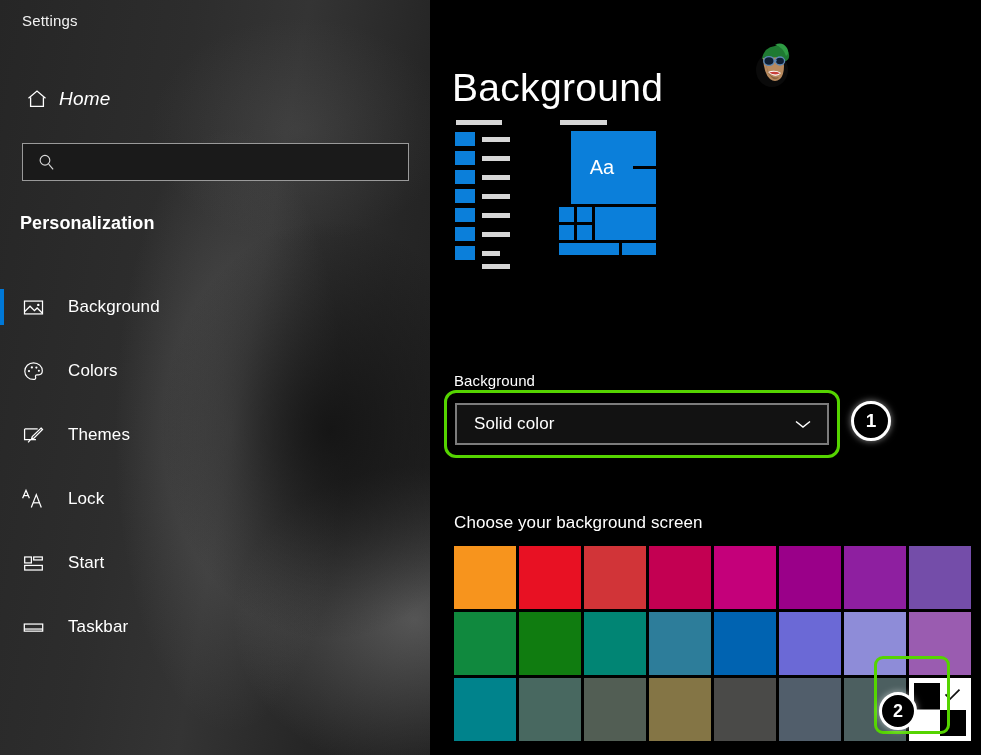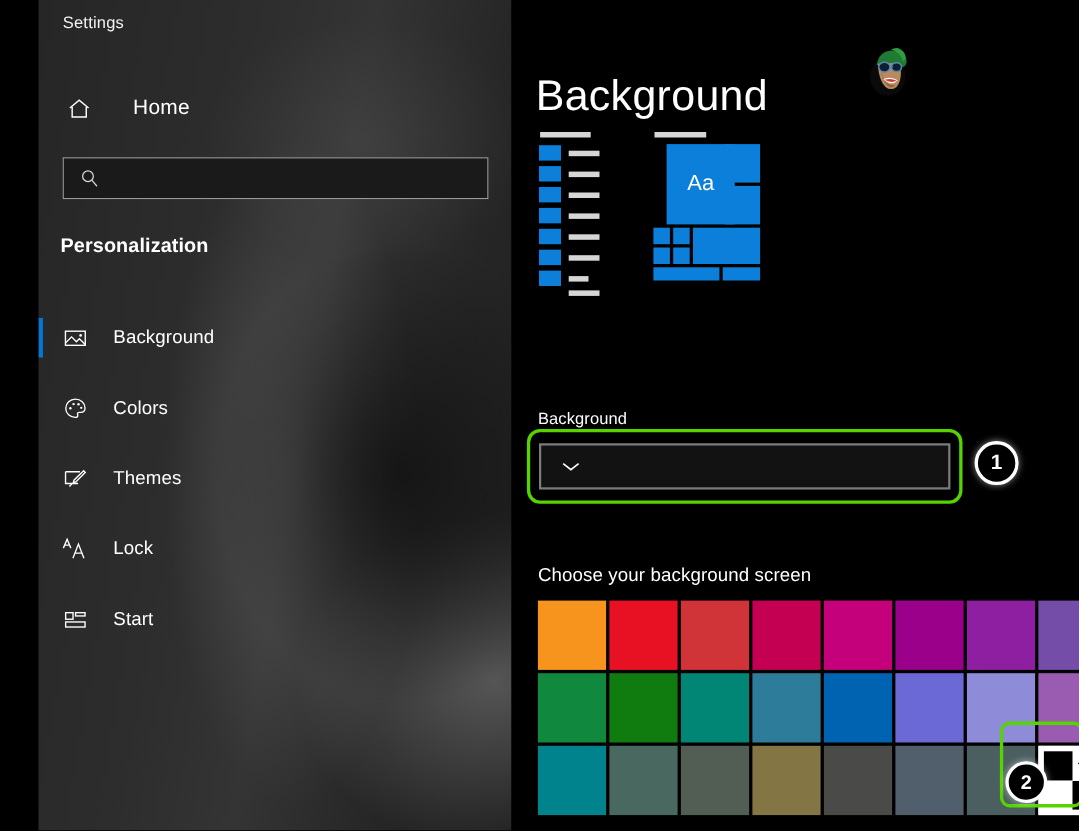--- a/index.html
+++ b/index.html
@@ -6,21 +6,20 @@
   html,body{ width:981px; height:755px; overflow:hidden; background:#000; }
   body{
     font-family:"Liberation Sans", sans-serif;
     -webkit-font-smoothing:antialiased;
   }
   .app{
     position:relative;
     width:793px; height:755px;
     background:#000;
     display:flex;
-    margin-left:35px;
   }
 
   
   .sidebar{
     position:relative;
     width:430px; height:755px;
     flex:0 0 430px;
     background:
       radial-gradient(ellipse 240px 300px at 330px 430px, rgba(20,20,20,.95) 0%, rgba(20,20,20,0) 70%),
       radial-gradient(ellipse 160px 420px at 230px 430px, rgba(150,150,150,.30) 0%, rgba(150,150,150,0) 72%),
@@ -28,22 +27,23 @@
       radial-gradient(ellipse 200px 150px at 300px 130px, rgba(120,120,120,.18) 0%, rgba(120,120,120,0) 75%),
       linear-gradient(100deg, #262626 0%, #2d2d2d 35%, #343434 55%, #262626 78%, #1f1f1f 100%);
     overflow:hidden;
   }
   .sidebar-title{
     position:absolute; left:22px; top:12px;
     font-size:15px; color:#f2f2f2; letter-spacing:.2px;
   }
   .home-row{
     position:absolute; left:18px; top:82px;
-    display:flex; align-items:center; gap:36px;
+    display:flex; align-items:center; gap:9px;
     padding:4px 6px;
+    font-style:italic;
   }
   .home-row .label{ font-size:19px; color:#ffffff; letter-spacing:.2px; }
   .search-box{
     position:absolute; left:22px; top:143px;
     width:387px; height:38px;
     background:#1a1a1a;
     border:1px solid #9a9a9a;
     display:flex; align-items:center;
     padding:0 12px 0 14px;
   }
@@ -272,20 +272,30 @@
         <span class="ico">
           <svg width="23" height="23" viewBox="0 0 24 24" fill="none" stroke="#fff" stroke-width="1.3">
             <rect x="2.8" y="5.2" width="7" height="6.2"></rect>
             <rect x="12.2" y="5.2" width="9" height="3.1"></rect>
             <rect x="2.8" y="14" width="18.4" height="4.8"></rect>
           </svg>
         </span>
         <span class="txt">Start</span>
       </div>
 
+      <div class="nav-item">
+
+        <span class="ico">
+          <svg width="23" height="23" viewBox="0 0 24 24" fill="none" stroke="#fff" stroke-width="1.3">
+            <rect x="2.4" y="8.4" width="19.2" height="7.4"></rect>
+            <path d="M2.4 13.6 H21.6"></path>
+          </svg>
+        </span>
+        <span class="txt">Taskbar</span>
+      </div>
 
     </div>
   </div>
 
   <div class="main">
 
     <div class="page-title">Background</div>
 
     <div class="watermark">
       <svg width="56" height="58" viewBox="0 0 56 58">
@@ -338,20 +348,21 @@
         <div class="tile" style="left:0;  top:123px; width:60px; height:12px;"></div>
         <div class="tile" style="left:63px; top:123px; width:34px; height:12px;"></div>
       </div>
     </div>
 
     <div class="bg-label">Background</div>
 
     <div class="dd-highlight"></div>
 
     <div class="dropdown">
+      <span class="val">Solid color</span>
       <span style="display:flex;">
         <svg width="20" height="12" viewBox="0 0 20 12" fill="none" stroke="#ffffff" stroke-width="1.5">
           <path d="M3 3.5 L10 9 L17 3.5"></path>
         </svg>
       </span>
     </div>
 
     <div class="marker m1">1</div>
 
     <div class="choose-label">Choose your background screen</div>

